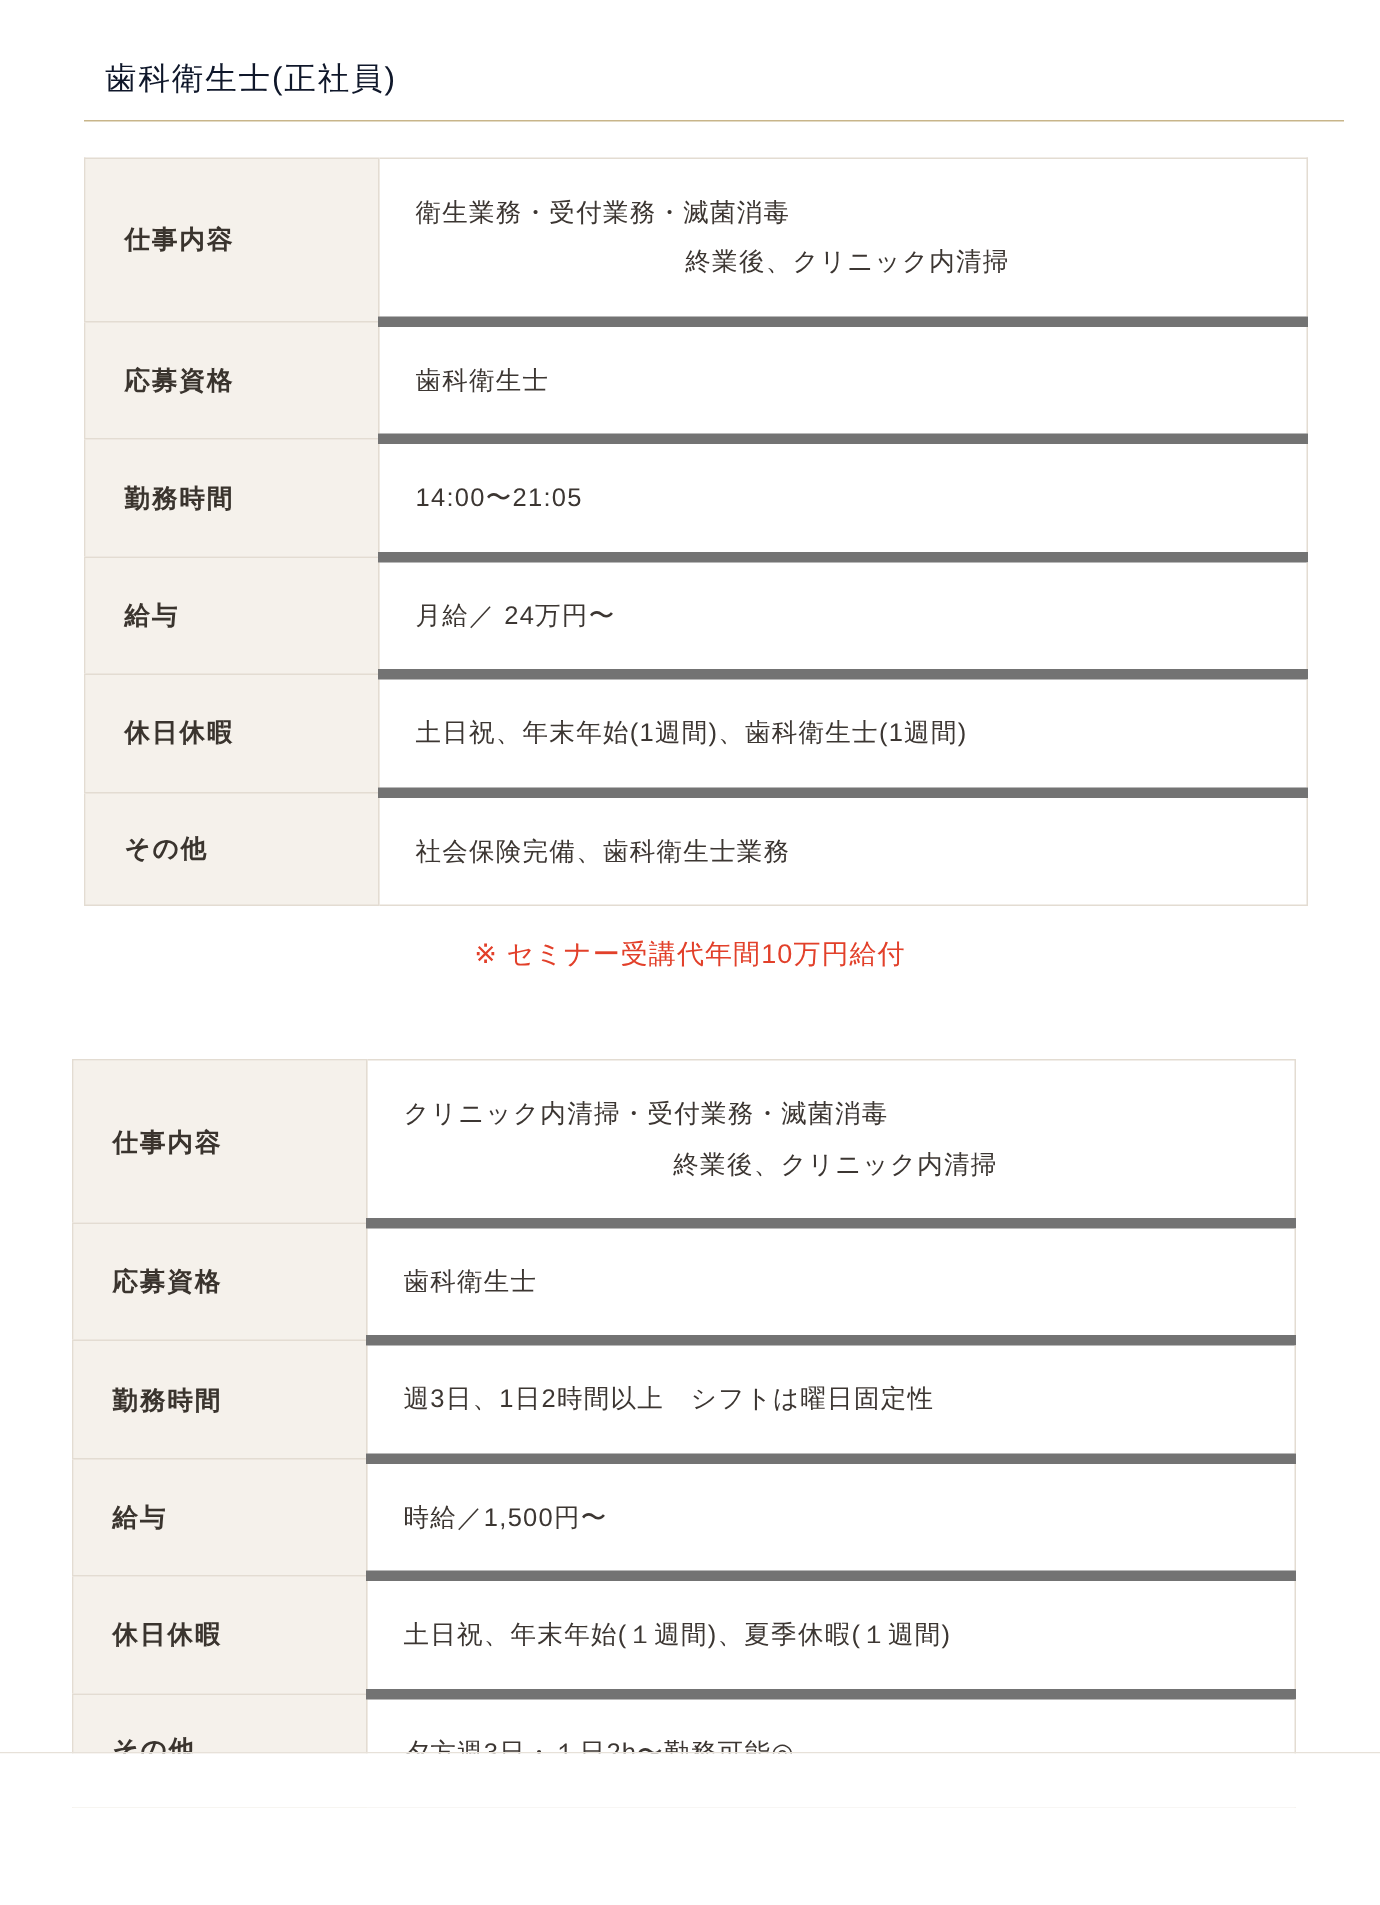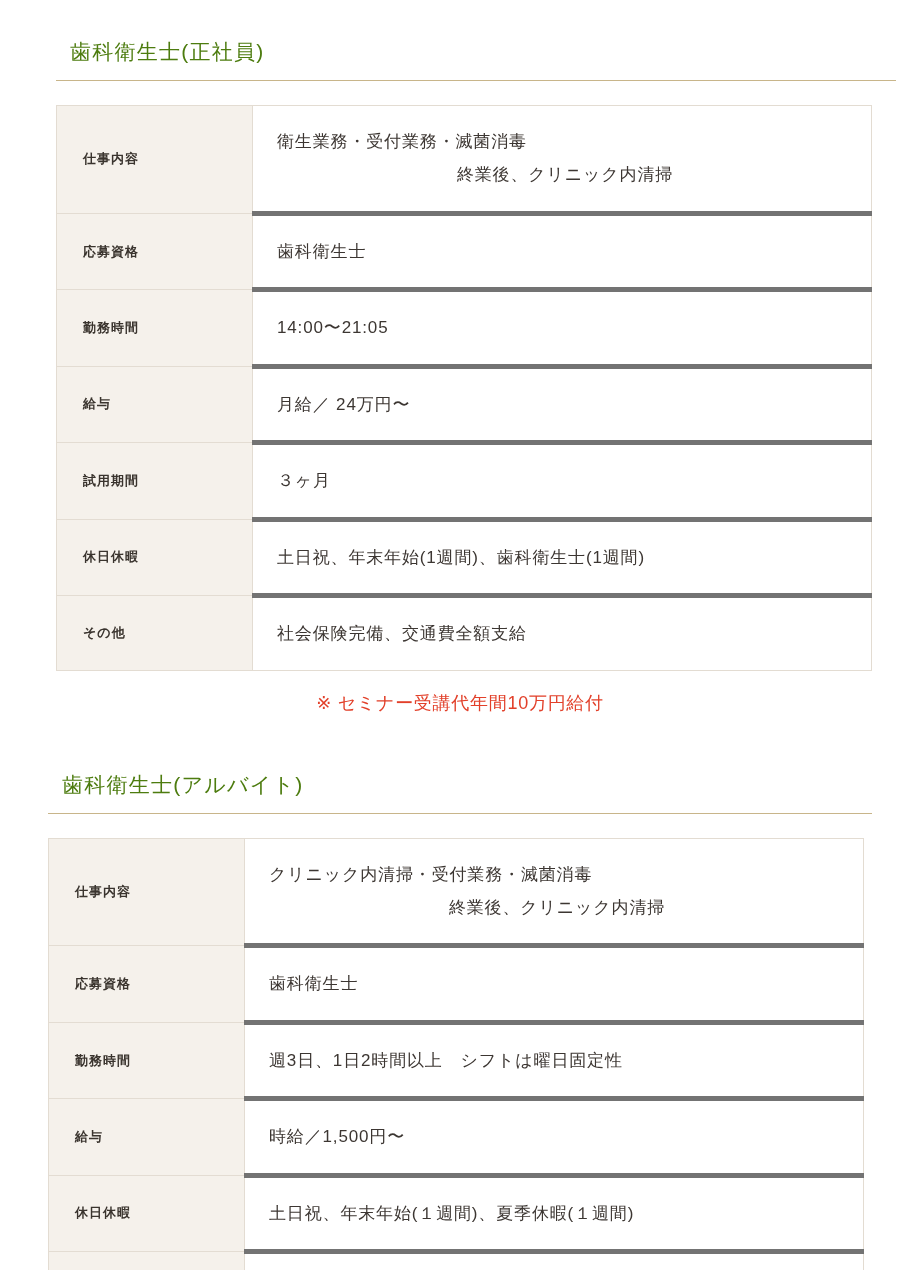--- a/index.html
+++ b/index.html
@@ -24,21 +24,21 @@
   
   .section {
     margin: 0;
   }
   .section-heading {
     margin: 0 24px 0 56px;
     padding: 0 0 14px 14px;
     font-size: 21px;
     font-weight: 400;
     letter-spacing: 0.06em;
-    color: #4d7c0f;
+    color: #0f172a;
     border-bottom: 1px solid #c8b58a;
   }
   .sec1 .section-heading { padding-top: 38px; }
   .sec2 .section-heading { padding-top: 22px; margin-left: 48px; margin-right: 48px;}
 
   
   .spec-table {
     border-collapse: collapse;
     table-layout: fixed;
     background: #ffffff;
@@ -53,29 +53,29 @@
     margin: 24px 0 0 48px;
   }
   .spec-table tr { }
   .spec-table th {
     width: 196px;
     background: #f5f1eb;
     border-right: 1px solid #e3dcd2;
     border-bottom: 1px solid #e3dcd2;
     text-align: left;
     vertical-align: middle;
-    font-size: 13px;
+    font-size: 17px;
     font-weight: 700;
     letter-spacing: 0.08em;
     color: #3a342e;
     padding: 20px 0 20px 26px;
     box-sizing: border-box;
   }
   .spec-table td {
-    border-bottom: 5px solid #737373;
+    border-bottom: 7px solid #737373;
     vertical-align: middle;
     font-size: 17px;
     font-weight: 400;
     letter-spacing: 0.05em;
     color: #3c3632;
     padding: 20px 18px 20px 24px;
     line-height: 1.85;
   }
   .spec-table tr:last-child th,
   .spec-table tr:last-child td {
@@ -138,47 +138,40 @@
             <span class="cell-line">14:00〜21:05</span>
           </td>
         </tr>
         <tr>
           <th>給与</th>
           <td>
             <span class="cell-line">月給／ 24万円〜</span>
           </td>
         </tr>
         <tr>
-          <th>試用期間</th>
-          <td>
-            <span class="cell-line">３ヶ月</span>
-          </td>
-        </tr>
-        <tr>
           <th>休日休暇</th>
           <td>
             <span class="cell-line">土日祝、年末年始(1週間)、歯科衛生士(1週間)</span>
           </td>
         </tr>
         <tr>
           <th>その他</th>
           <td>
-            <span class="cell-line">社会保険完備、交通費全額支給</span>
+            <span class="cell-line">社会保険完備、歯科衛生士業務</span>
           </td>
         </tr>
       </tbody>
     </table>
 
     <div class="table-note">※ セミナー受講代年間10万円給付</div>
   </div>
 
   <div class="spacer-1"></div>
 
   <div class="section sec2">
-    <h2 class="section-heading">歯科衛生士(アルバイト)</h2>
 
     <table class="spec-table">
       <tbody>
         <tr>
           <th>仕事内容</th>
           <td>
             <span class="cell-line">クリニック内清掃・受付業務・滅菌消毒</span>
             <span class="cell-line">終業後、クリニック内清掃</span>
           </td>
         </tr>

